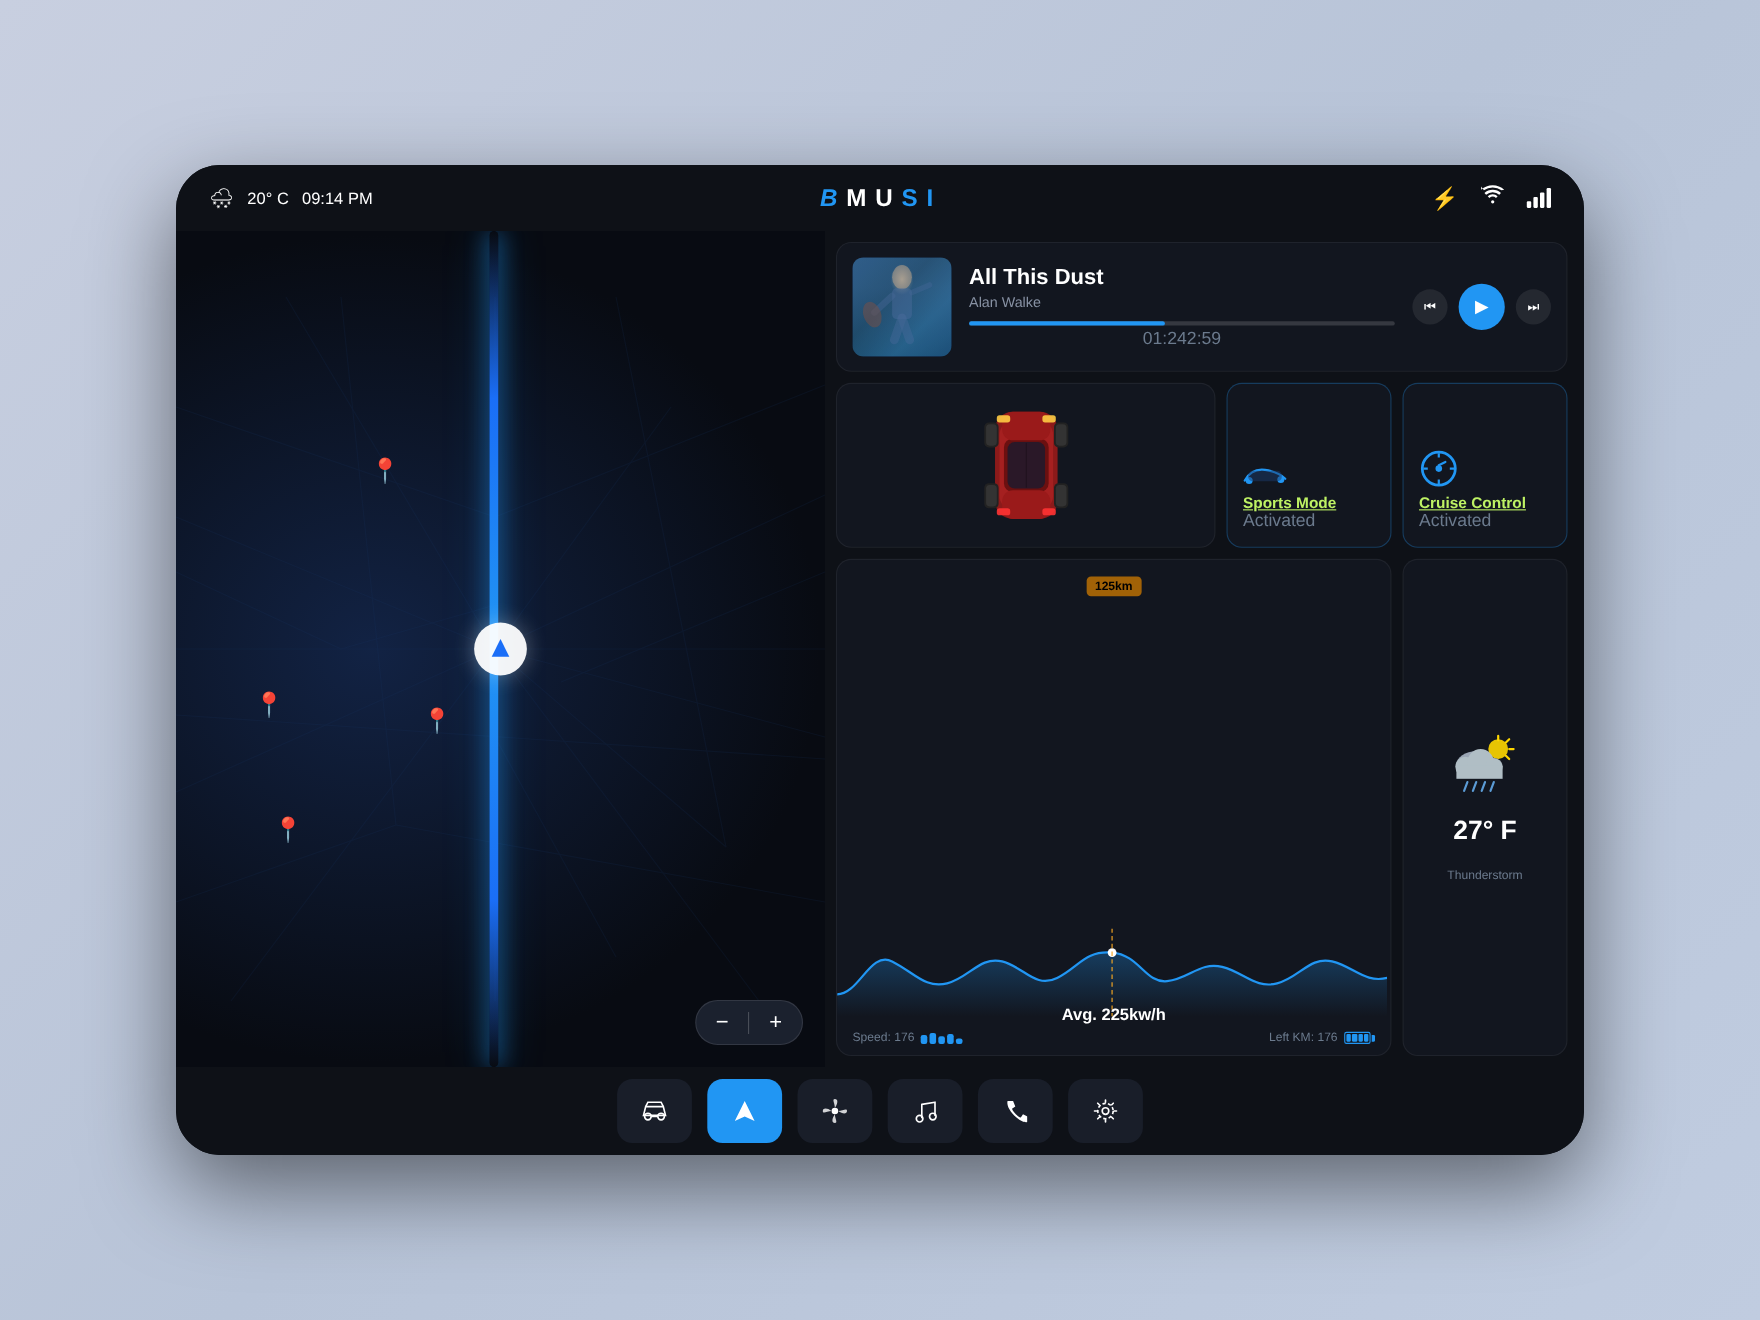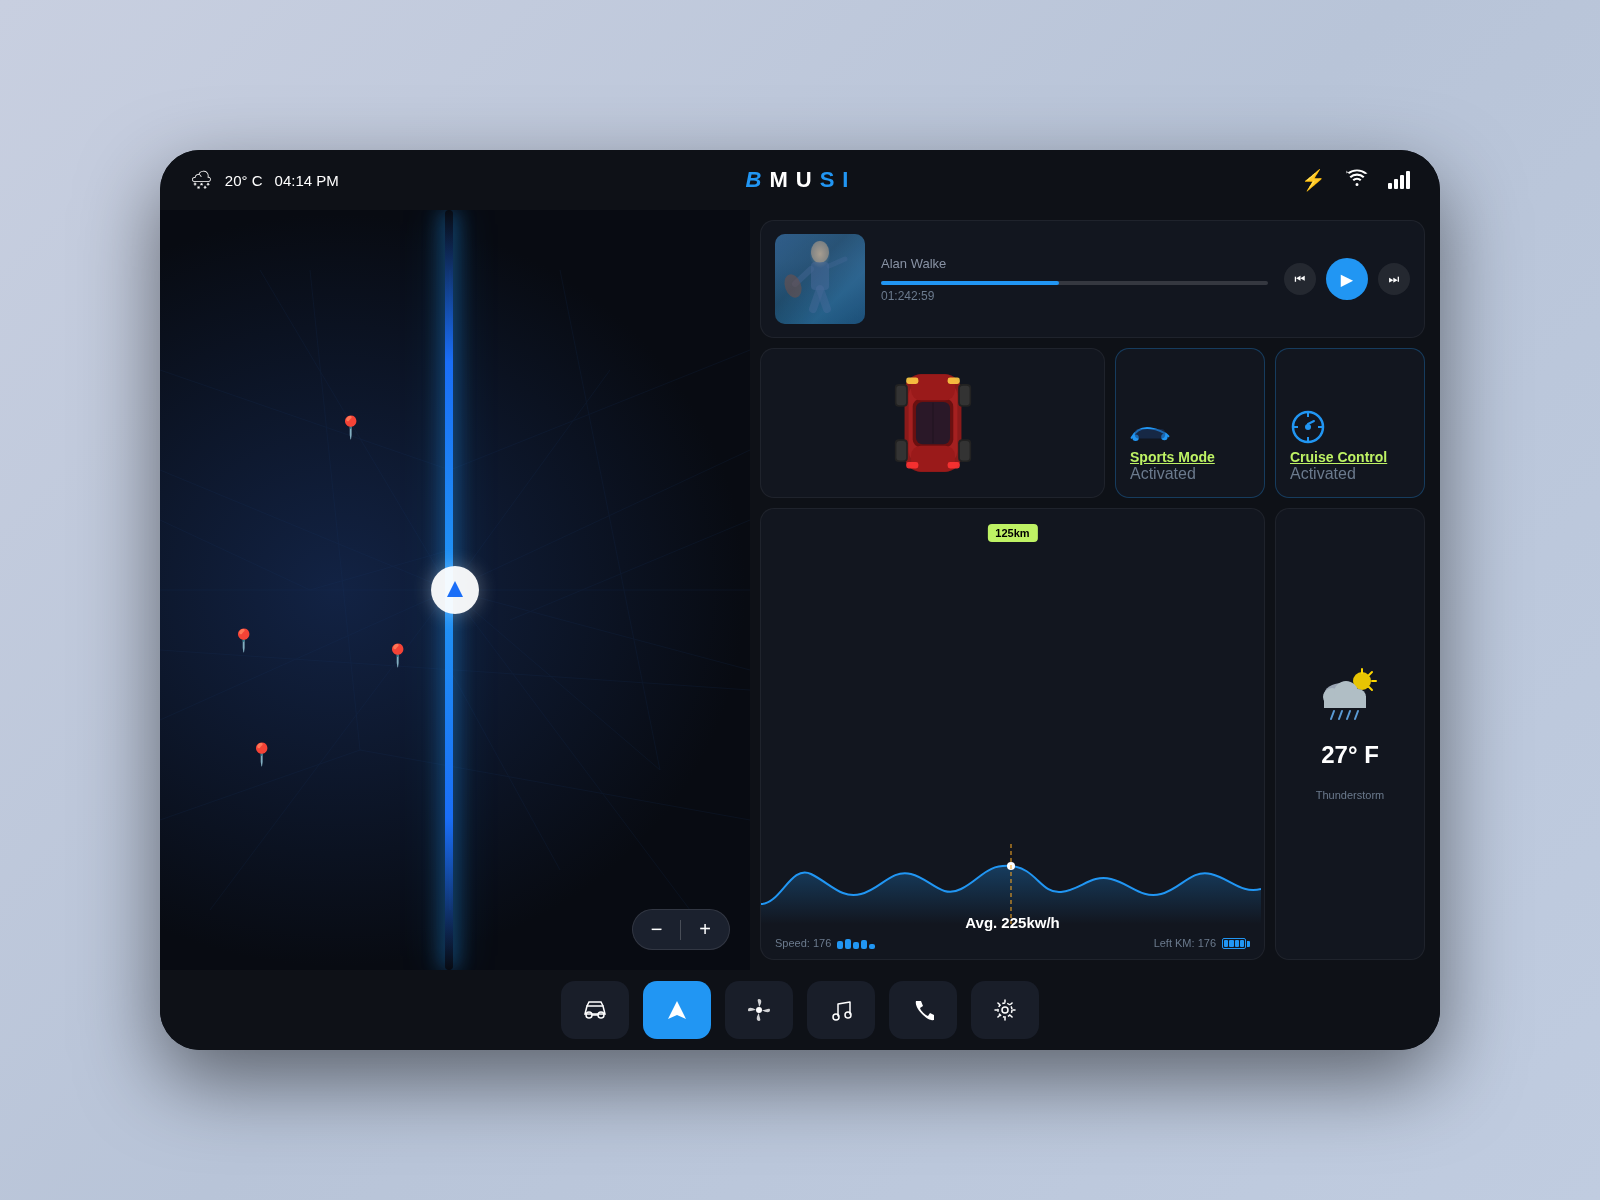--- a/index.html
+++ b/index.html
@@ -243,23 +243,23 @@
       margin-bottom: 4px;
     }
     .progress-fill {
       height: 100%;
       background: #2196f3;
       border-radius: 2px;
       width: 46%;
     }
     .progress-times {
       display: flex;
-      justify-content: flex-start;
+      justify-content: center;
       color: #6b7a8d;
-      font-size: 12px;
+      font-size: 16px;
     }
     
     .car-row {
       display: flex;
       gap: 10px;
       height: 150px;
     }
     .car-card {
       background: #12161f;
       border-radius: 14px;
@@ -309,21 +309,21 @@
       border: 1px solid rgba(255,255,255,0.06);
       overflow: hidden;
     }
     .chart-label-top {
       position: absolute;
       top: 14px;
       left: 50%;
       transform: translateX(-50%);
     }
     .km-badge {
-      background: #bef264;
+      background: #a16207;
       color: #000;
       font-size: 11px;
       font-weight: 700;
       padding: 3px 8px;
       border-radius: 4px;
     }
     .avg-speed {
       position: absolute;
       bottom: 28px;
       left: 50%;
@@ -447,21 +447,21 @@
   </style>
 </head>
 <body>
 
 <div class="device">
 
   <div class="header">
     <div class="header-left">
       <span class="weather-icon">🌨</span>
       <span>20° C</span>
-      <span>04:14 PM</span>
+      <span>09:14 PM</span>
     </div>
     <div class="header-center">
       <div class="logo">
         <span class="logo-b">B</span>
         <span class="logo-m">M</span>
         <span class="logo-u">U</span>
         <span class="logo-s">S</span>
         <span class="logo-i">I</span>
       </div>
     </div>
@@ -546,20 +546,21 @@
             <ellipse cx="45" cy="18" rx="9" ry="11" fill="rgba(200,170,140,0.7)"></ellipse>
             <rect x="36" y="28" width="18" height="28" rx="4" fill="rgba(80,110,160,0.6)"></rect>
             <line x1="45" y1="55" x2="38" y2="75" stroke="rgba(80,110,160,0.5)" stroke-width="8" stroke-linecap="round"></line>
             <line x1="45" y1="55" x2="52" y2="75" stroke="rgba(80,110,160,0.5)" stroke-width="8" stroke-linecap="round"></line>
             <line x1="36" y1="35" x2="20" y2="50" stroke="rgba(80,110,160,0.5)" stroke-width="6" stroke-linecap="round"></line>
             <ellipse cx="18" cy="52" rx="8" ry="12" fill="rgba(140,80,60,0.6)" transform="rotate(-20,18,52)"></ellipse>
             <line x1="54" y1="32" x2="70" y2="25" stroke="rgba(80,110,160,0.4)" stroke-width="5" stroke-linecap="round"></line>
           </svg>
         </div>
         <div class="music-info">
+          <div class="song-title">All This Dust</div>
           <div class="artist-name">Alan Walke</div>
           <div class="progress-section">
             <div class="progress-bar-wrap">
               <div class="progress-fill"></div>
             </div>
             <div class="progress-times">
               <span>01:24</span>
               <span>2:59</span>
             </div>
           </div>

